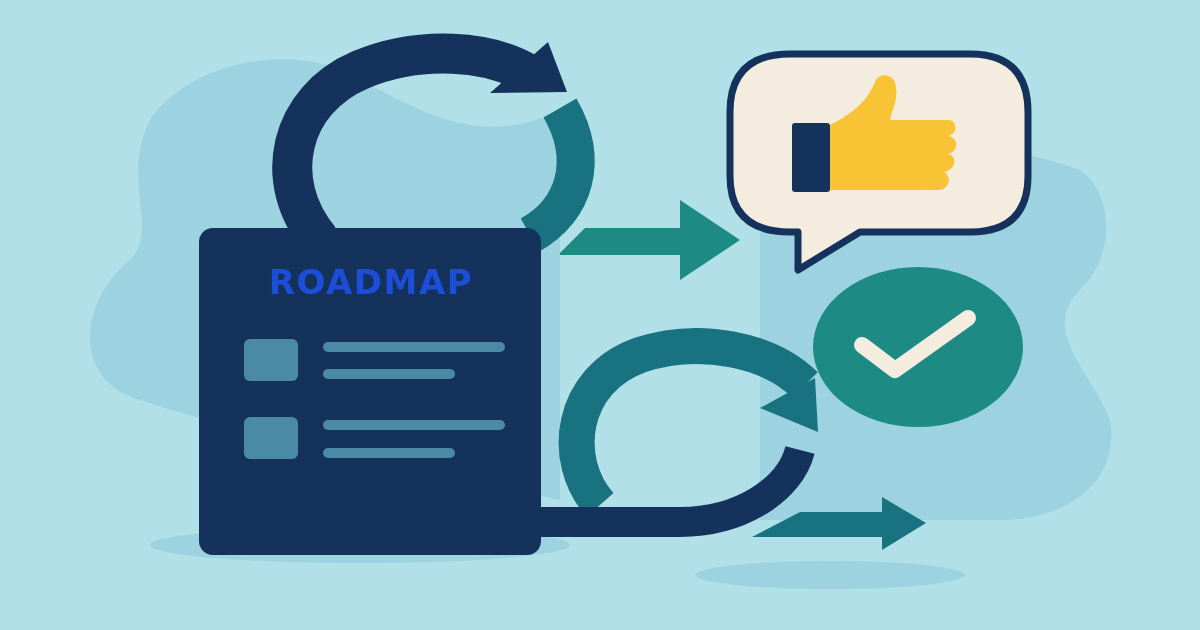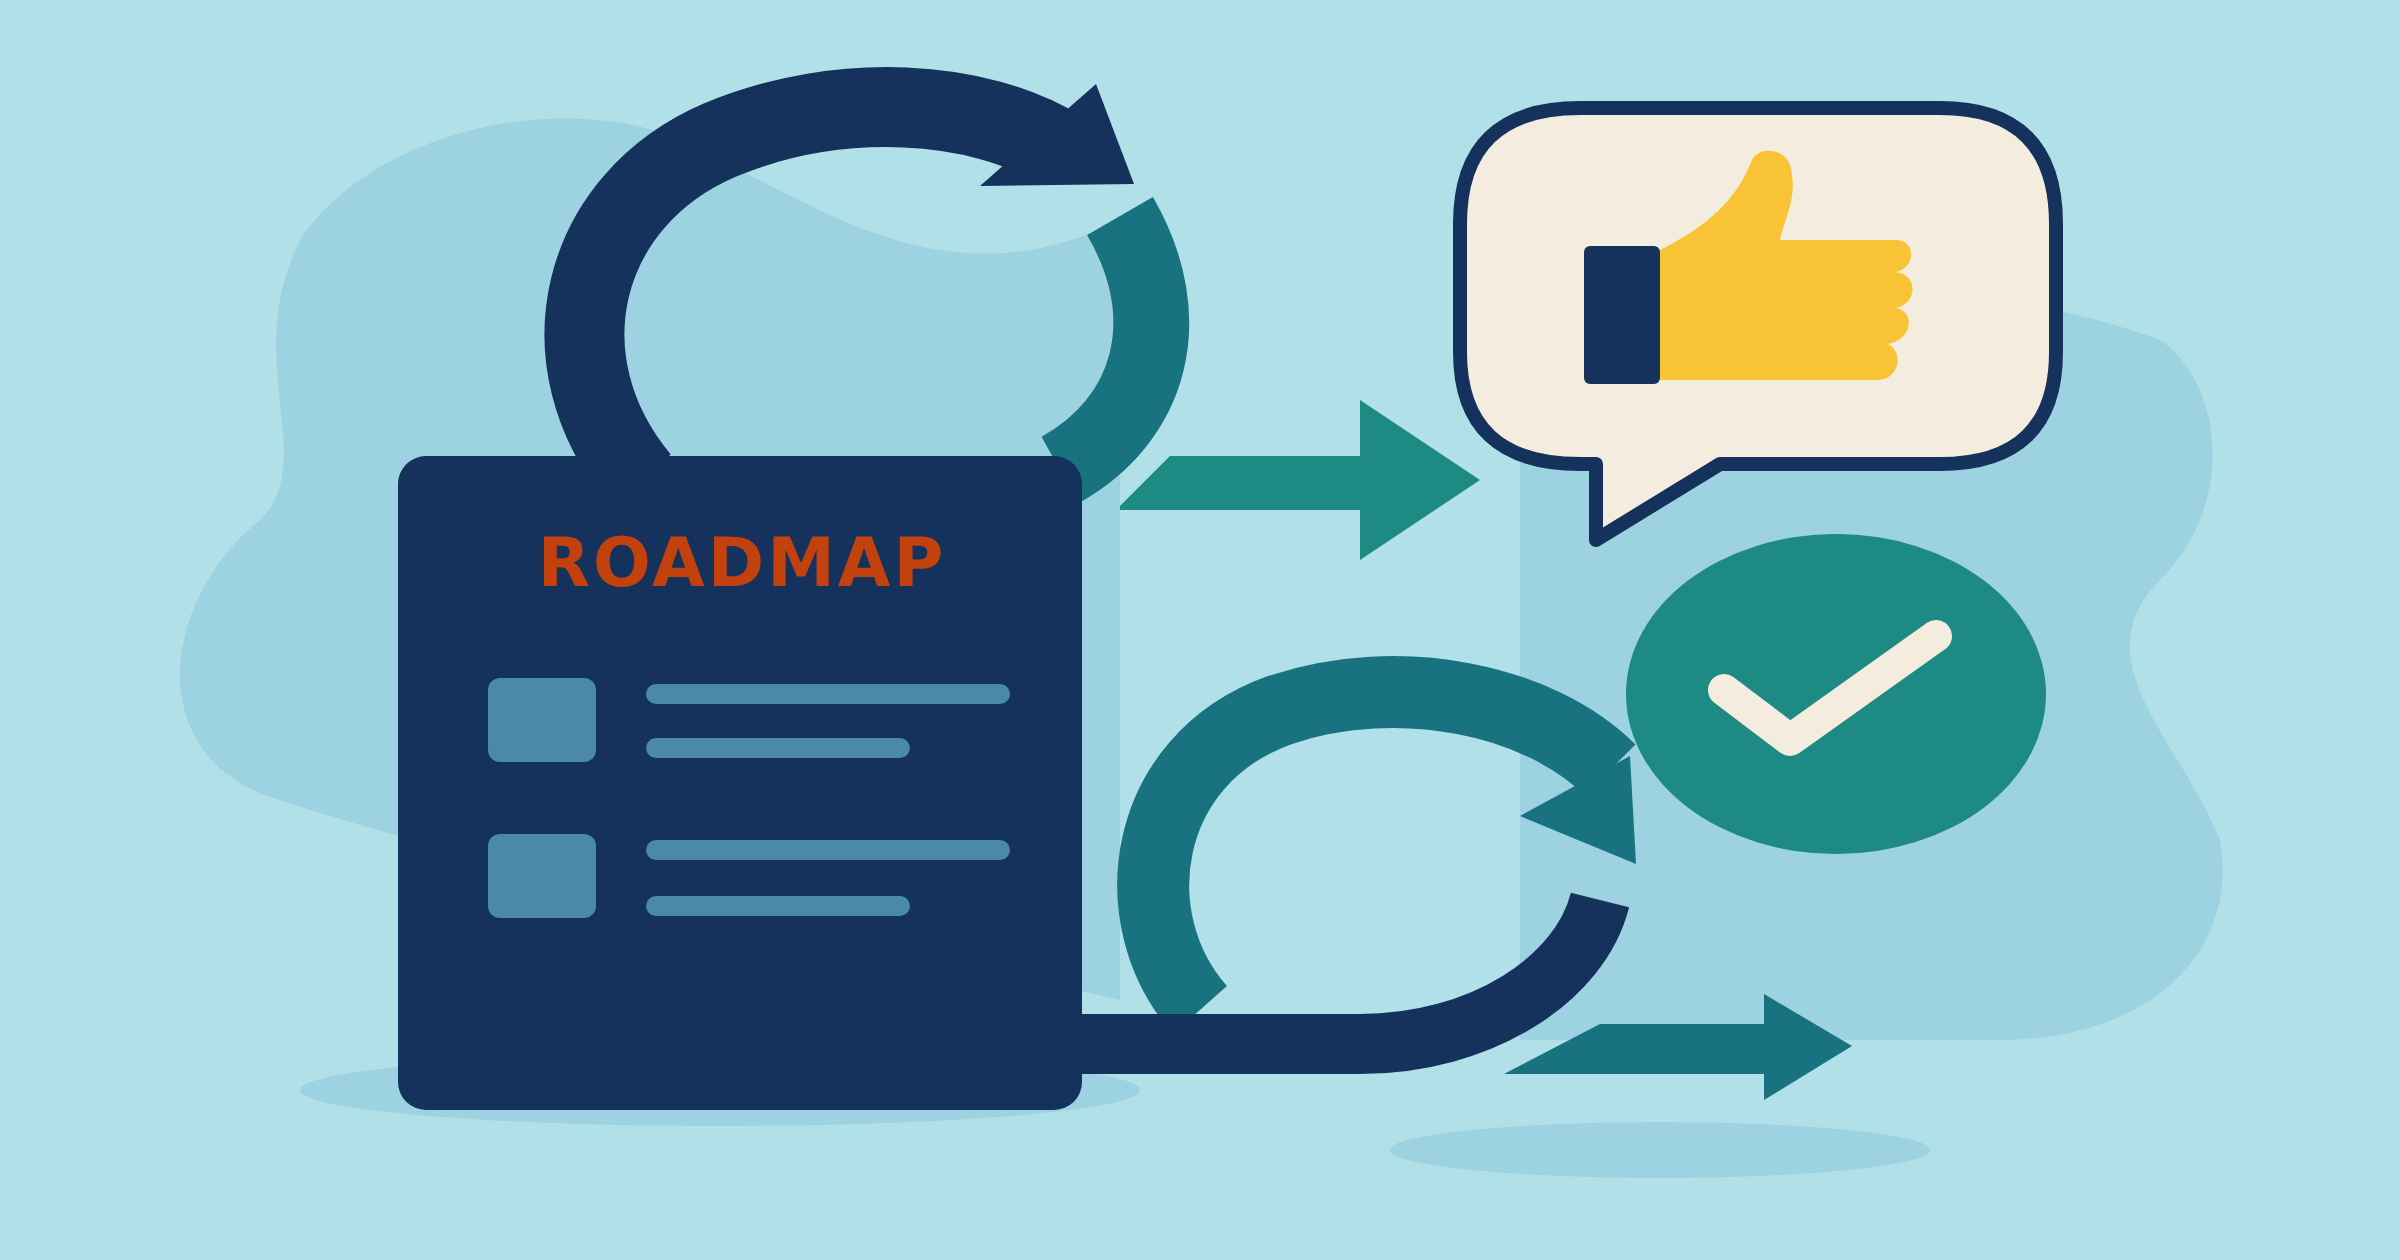--- a/index.html
+++ b/index.html
@@ -2,21 +2,21 @@
 <html><head>
 <meta charset="utf-8">
 <style>
   html, body { margin: 0; padding: 0; }
   body { width: 1200px; height: 630px; overflow: hidden; background: #b1e0e8; }
   .stage { position: relative; width: 1200px; height: 630px; }
   svg.art { position: absolute; left: 0; top: 0; width: 1200px; height: 630px; }
   .roadmap-title {
     position: absolute; left: 200px; top: 262px; width: 342px;
     text-align: center; font-family: "DejaVu Sans", sans-serif; font-weight: bold;
-    font-size: 34px; letter-spacing: 1.5px; color: #c2410c;
+    font-size: 34px; letter-spacing: 1.5px; color: #1d4ed8;
   }
 </style>
 </head>
 <body>
 
 <div class="stage">
 <svg class="art" viewBox="0 0 1200 630" xmlns="http://www.w3.org/2000/svg">
 
   <g>
     <path d="M150,120 C190,60 300,40 360,80 C420,110 480,150 560,110 L560,500 C430,470 260,440 140,400 C70,380 80,300 130,260 C160,230 120,180 150,120 Z" fill="#9dd3e0"></path>

